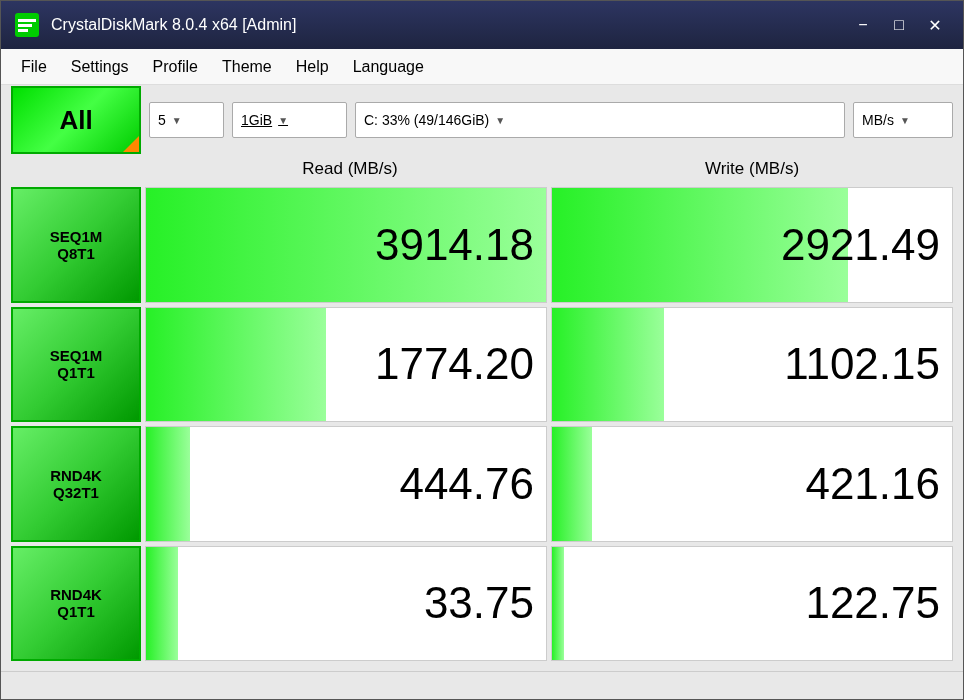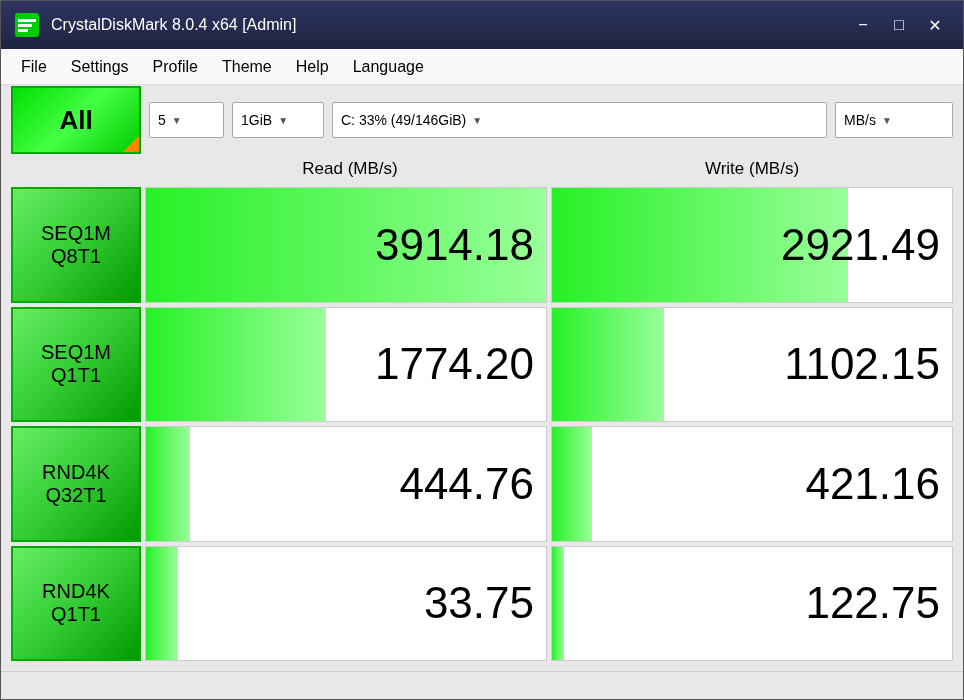--- a/index.html
+++ b/index.html
@@ -133,23 +133,23 @@
       gap: 6px;
       border-radius: 2px;
     }
 
     .select-control .arrow {
       font-size: 10px;
       color: #555;
     }
 
     .select-num { width: 75px; }
-    .select-size { width: 92px; }
+    .select-size { width: 115px; text-decoration: underline; }
     .select-drive { width: 340px; flex: 1; }
-    .select-unit { width: 118px; }
+    .select-unit { width: 100px; }
 
     
     .table-area {
       flex: 1;
       display: flex;
       flex-direction: column;
       gap: 0;
     }
 
     
@@ -185,22 +185,22 @@
       min-height: 100px;
     }
 
     .row-label {
       width: 130px;
       background: linear-gradient(135deg, #66ee66, #33cc33, #009900);
       border: 2px solid #00aa00;
       display: flex;
       align-items: center;
       justify-content: center;
-      font-size: 20px;
-      font-weight: 400;
+      font-size: 15px;
+      font-weight: 700;
       color: #000;
       flex-shrink: 0;
       text-align: center;
     }
 
     .data-cell {
       flex: 1;
       background: white;
       border: 1px solid #ccc;
       display: flex;

